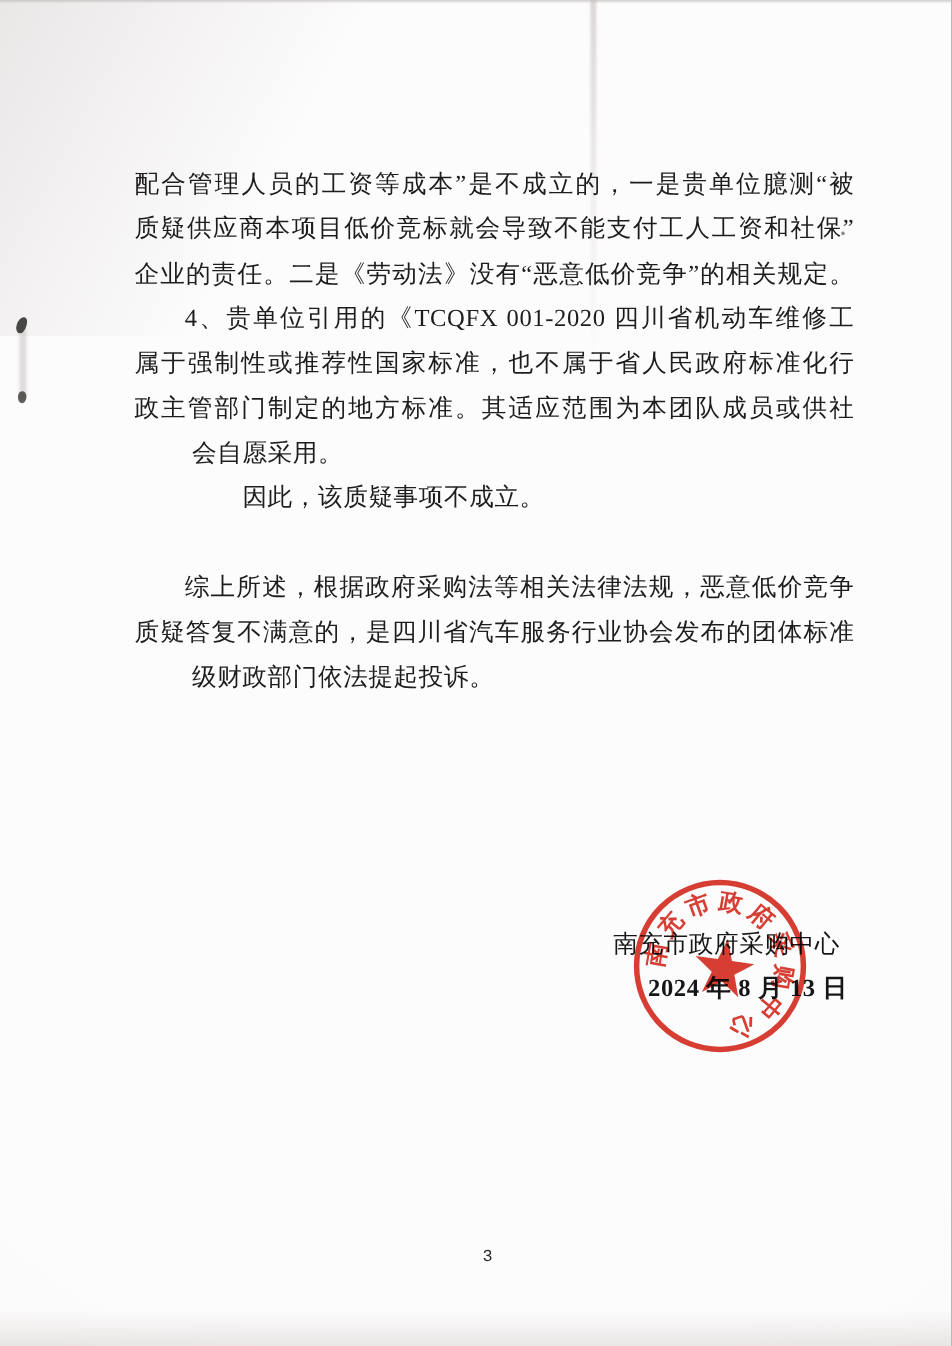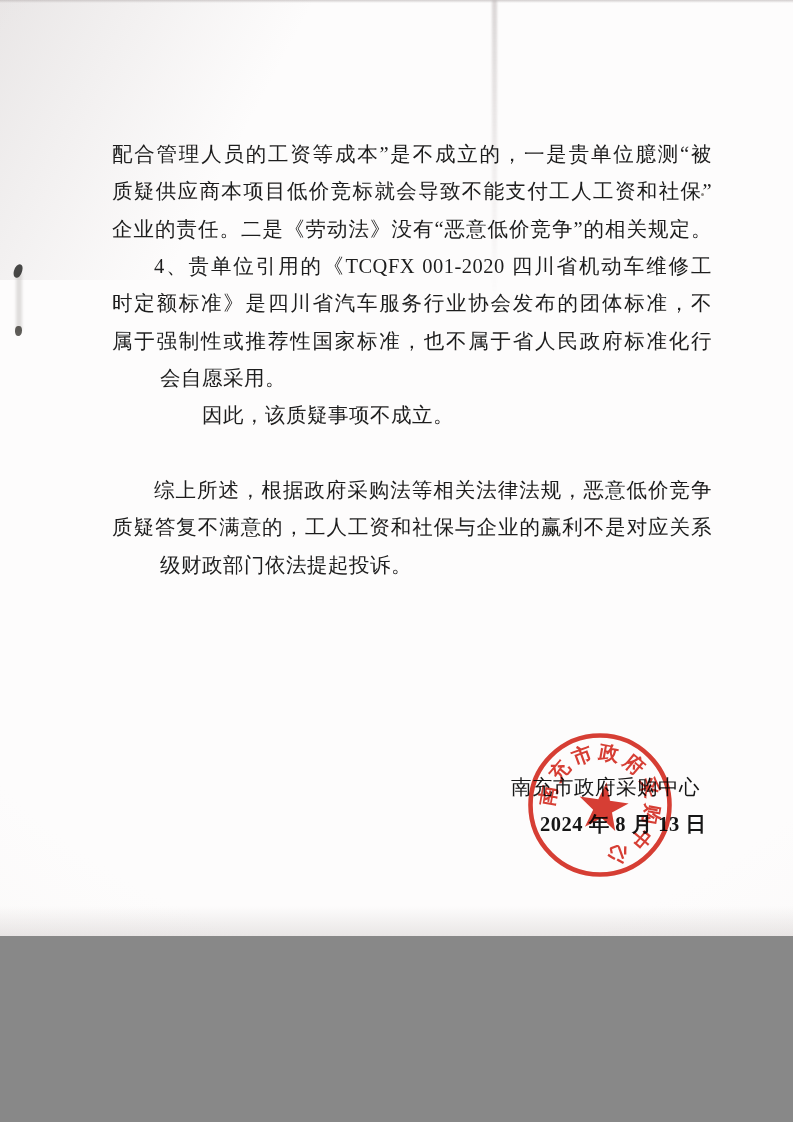--- a/index.html
+++ b/index.html
@@ -1,19 +1,19 @@
 <!DOCTYPE html>
 <html><head>
 <meta charset="utf-8">
 <style>
   html, body { margin: 0; padding: 0; background: #888; }
   .paper {
     position: relative;
     width: 793px;
-    height: 936px;
+    height: 1122px;
     margin: 0 auto;
     background:
       radial-gradient(130% 105% at 52% 44%, #fdfcfc 55%, #f8f6f5 88%, #f3f0ef 100%);
     overflow: hidden;
     font-family: "Liberation Serif", "DejaVu Serif", serif;
   }
   
   .top-edge {
     position: absolute; left: 0; top: 0; width: 100%; height: 3px;
     background: linear-gradient(to bottom, rgba(130,120,120,.35), rgba(130,120,120,0));
@@ -97,27 +97,27 @@
   <div class="smudge-streak"></div>
   <div class="smudge-1"></div>
   <div class="smudge-2"></div>
   <div class="speck"></div>
 
   <div class="body-text">
     <div class="line flush">配合管理人员的工资等成本”是不成立的，一是贵单位臆测“被</div>
     <div class="line flush">质疑供应商本项目低价竞标就会导致不能支付工人工资和社保”</div>
     <div class="line flush">企业的责任。二是《劳动法》没有“恶意低价竞争”的相关规定。</div>
     <div class="line flush indent">4、贵单位引用的《TCQFX 001-2020 四川省机动车维修工</div>
-    <div class="line flush">时定额标准》是四川省汽车服务行业协会发布的团体标准，不</div>
     <div class="line flush">属于强制性或推荐性国家标准，也不属于省人民政府标准化行</div>
+    <div class="line flush">政主管部门制定的地方标准。其适应范围为本团队成员或供社</div>
     <div class="line end">会自愿采用。</div>
     <div class="line end indent">因此，该质疑事项不成立。</div>
     <div class="line end"></div>
     <div class="line flush indent">综上所述，根据政府采购法等相关法律法规，恶意低价竞争</div>
-    <div class="line flush">质疑答复不满意的，工人工资和社保与企业的赢利不是对应关系</div>
+    <div class="line flush">质疑答复不满意的，是四川省汽车服务行业协会发布的团体标准</div>
     <div class="line end">级财政部门依法提起投诉。</div>
   </div>
 
   <div class="sig-org">南充市政府采购中心</div>
   <div class="sig-date">2024 年 8 月 13 日</div>
 
   <svg class="seal" viewBox="0 0 170 170">
     <circle cx="85" cy="85" r="69.5" fill="none" stroke="#d4291d" stroke-width="4.6"></circle>
     <path transform="translate(88,88) rotate(8)" fill="#d4291d" d="M0,-26 L5.88,-8.09 L24.73,-8.03 L9.51,3.09 L15.28,21.03 L0,10 L-15.28,21.03 L-9.51,3.09 L-24.73,-8.03 L-5.88,-8.09 Z"></path>
     <g fill="#d4291d" font-size="20" text-anchor="middle" dominant-baseline="central">

